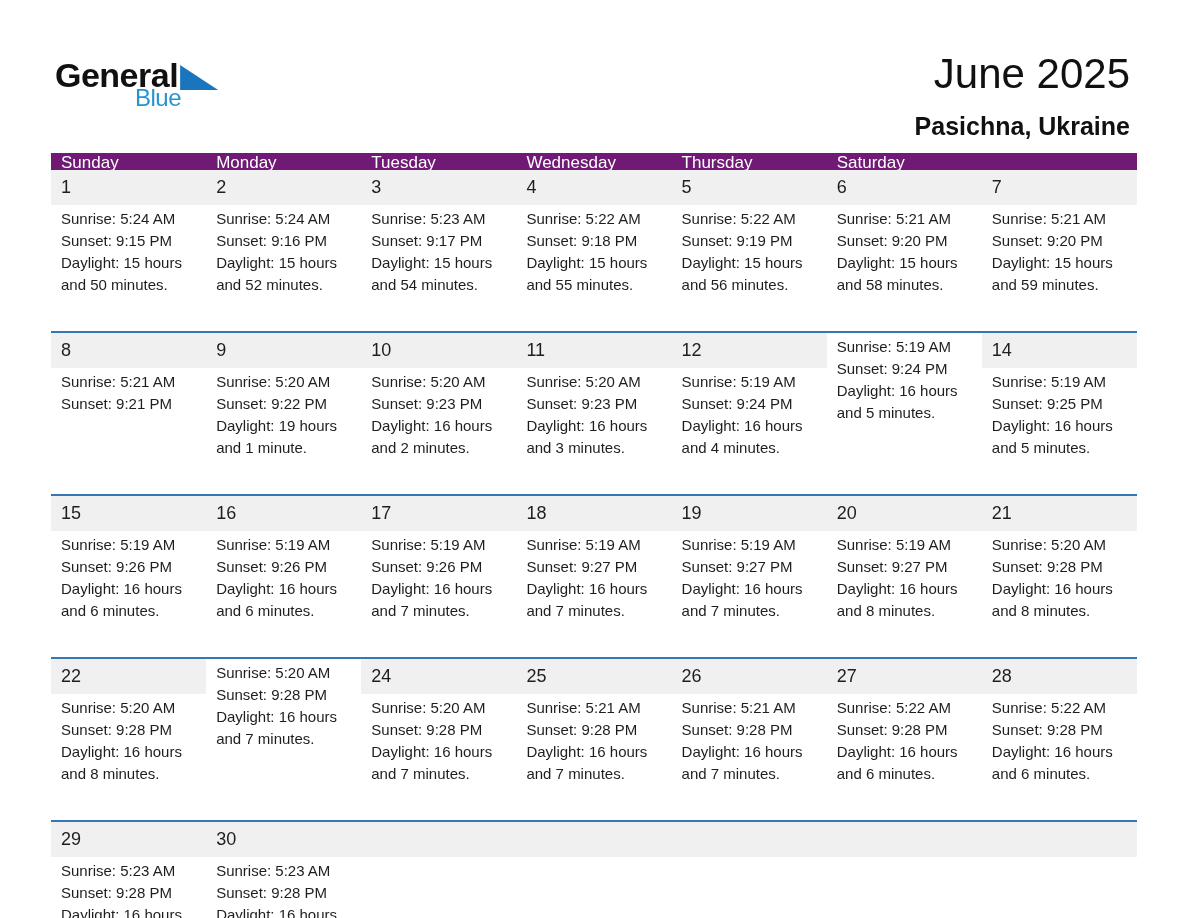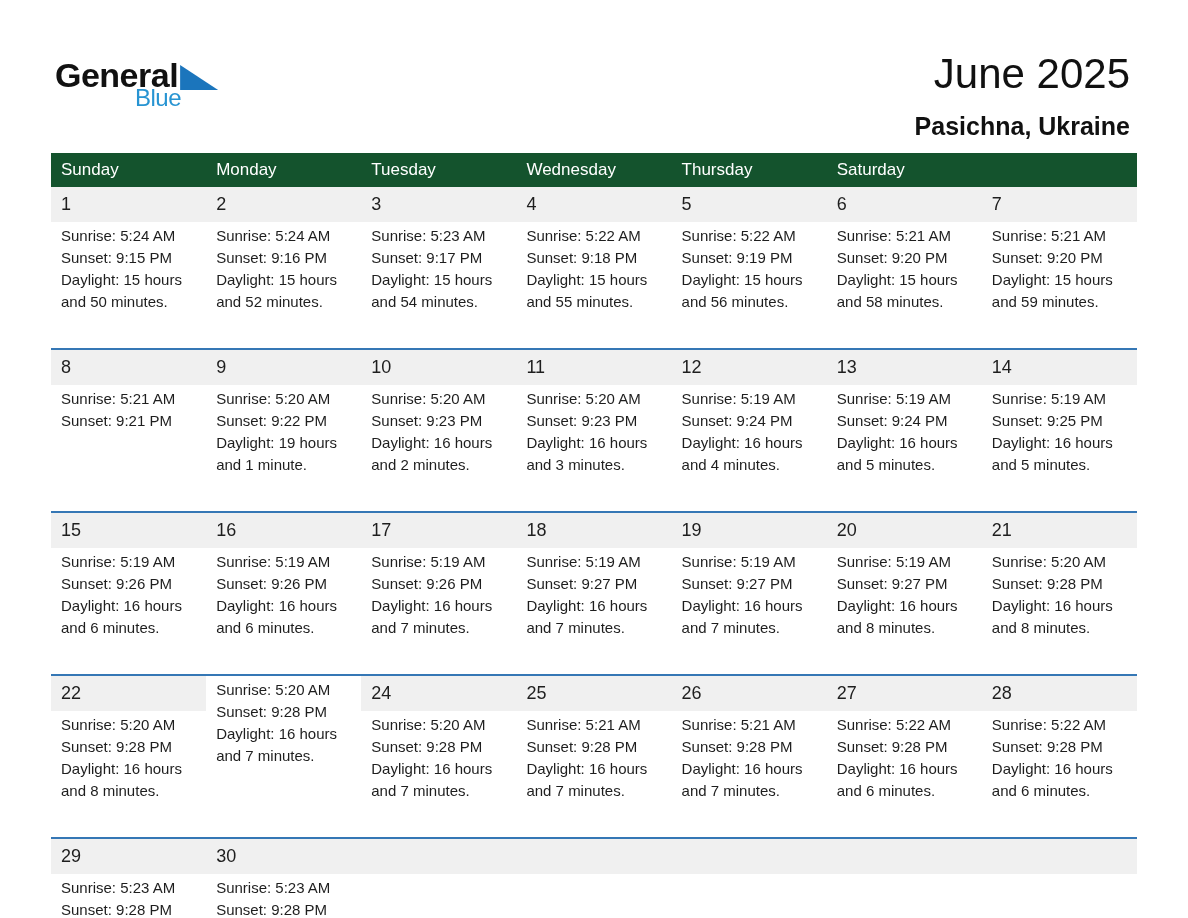--- a/index.html
+++ b/index.html
@@ -34,21 +34,21 @@
   }
   .month-title { font-size: 42px; font-weight: 400; color: #111111; }
   .location { font-size: 25px; font-weight: 700; color: #111111; margin-top: 14px; }
 
   
   .calendar {
     position: absolute; left: 51px; top: 153px; width: 1086px;
   }
   .weekday-row {
     display: grid; grid-template-columns: repeat(7, 1fr);
-    background: #14532d; height: 34px; text-align: center;
+    background: #701a75; height: 17px; text-align: center;
   }
   .weekday {
     color: #ffffff; font-size: 17px; font-weight: 400;
     display: flex; align-items: center; padding-left: 10px;
   }
   .week {
     display: grid; grid-template-columns: repeat(7, 1fr);
   }
   .week + .week { border-top: 2px solid #3577b5; }
   .cell { display: flex; flex-direction: column; }
@@ -183,21 +183,20 @@
     </div>
     <div class="cell">
       <div class="num">12</div>
       <div class="info">
           <div>Sunrise: 5:19 AM</div>
           <div>Sunset: 9:24 PM</div>
           <div>Daylight: 16 hours and 4 minutes.</div>
         </div>
     </div>
     <div class="cell">
-      <div class="num">13</div>
       <div class="info">
           <div>Sunrise: 5:19 AM</div>
           <div>Sunset: 9:24 PM</div>
           <div>Daylight: 16 hours and 5 minutes.</div>
         </div>
     </div>
     <div class="cell">
       <div class="num">14</div>
       <div class="info">
           <div>Sunrise: 5:19 AM</div>

